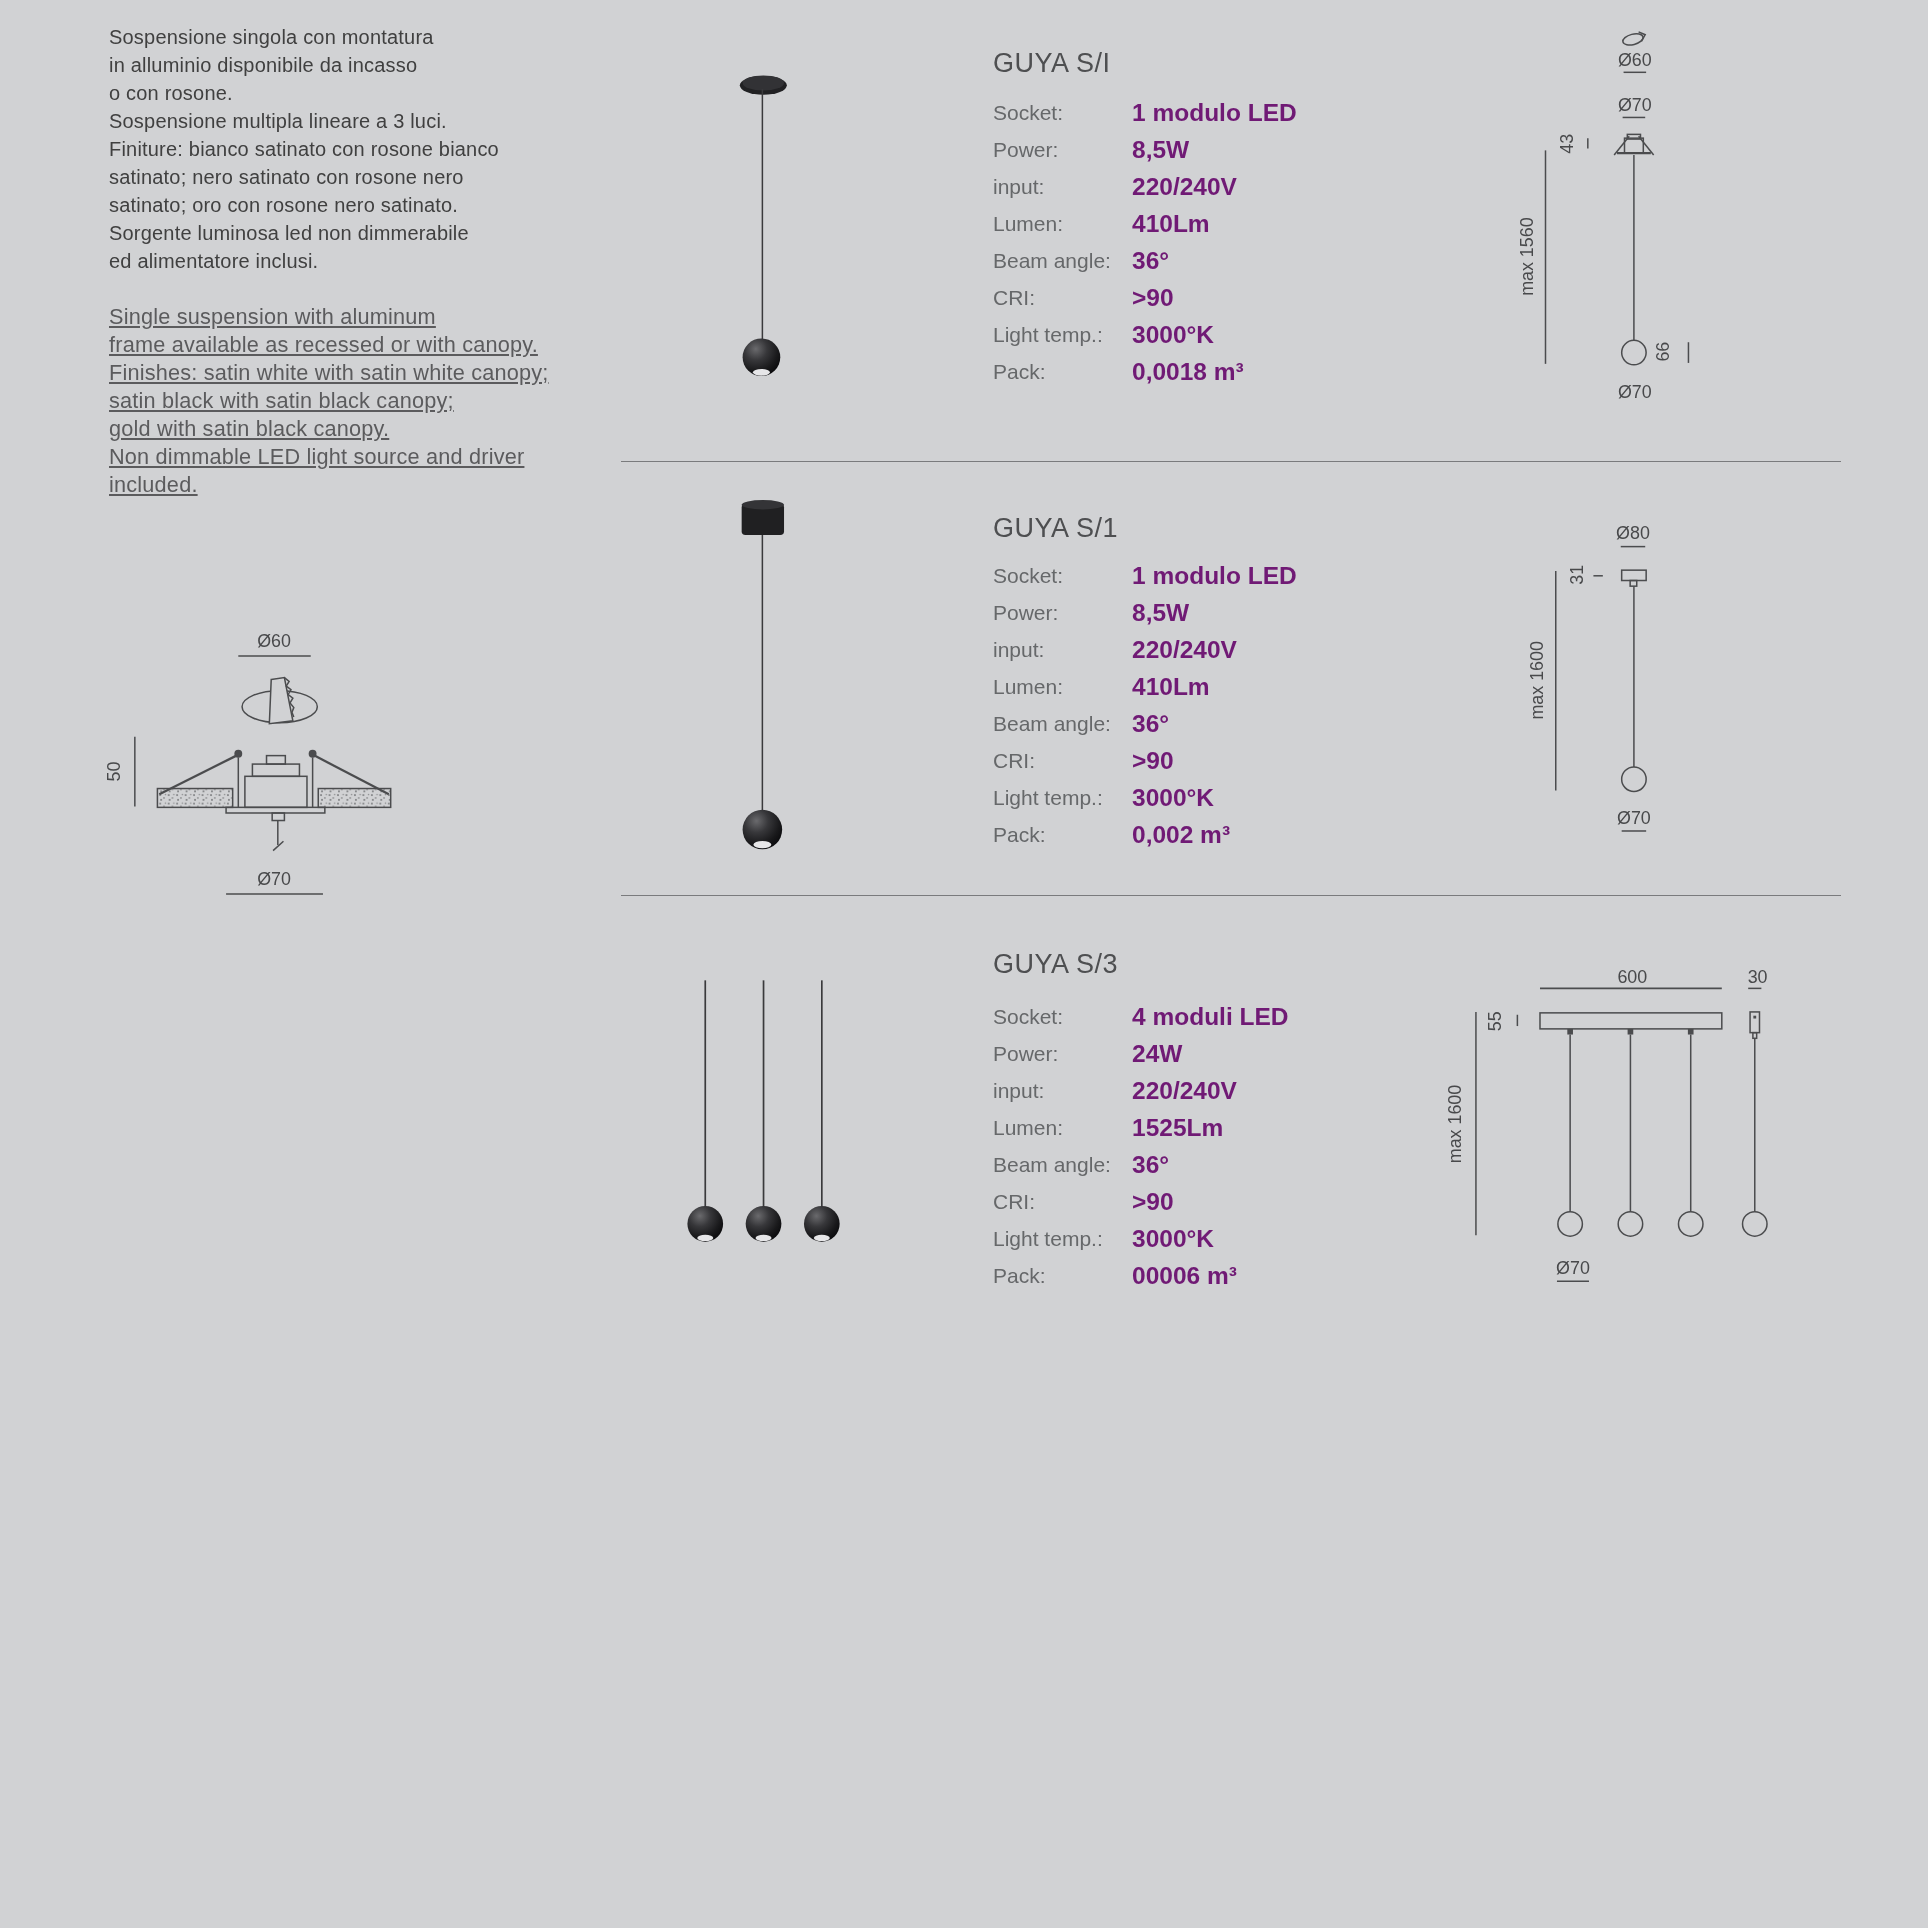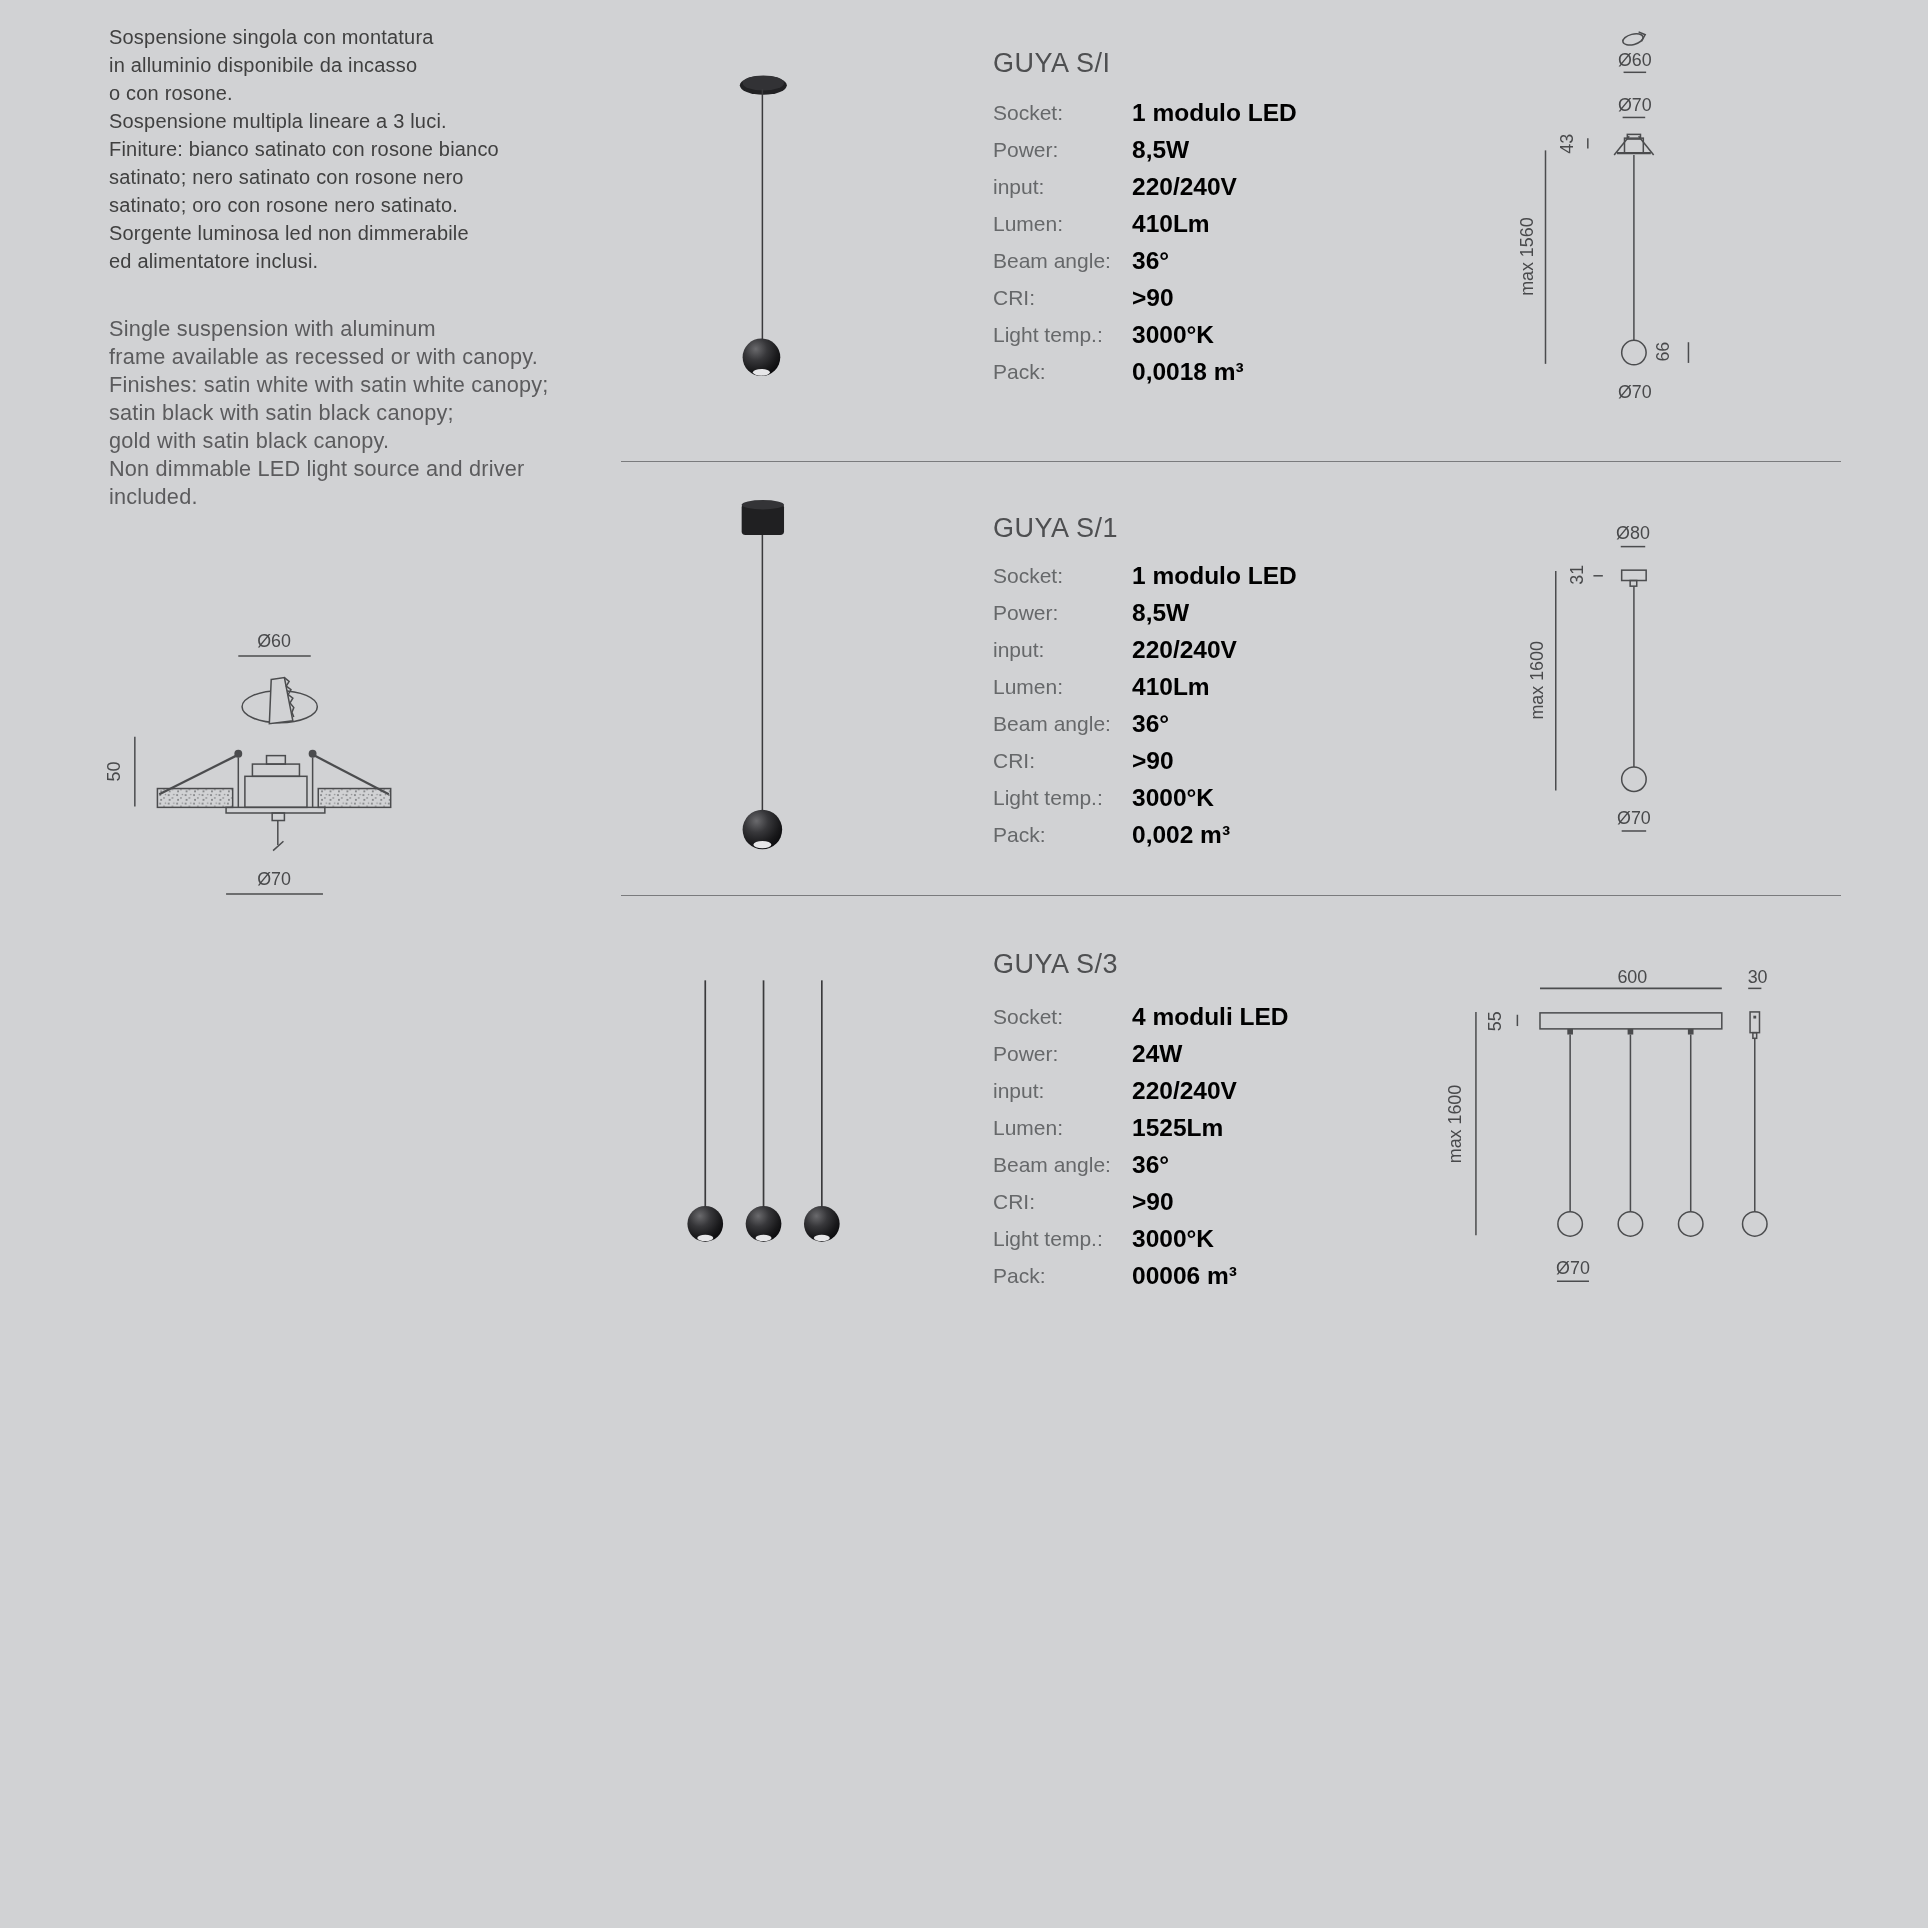--- a/index.html
+++ b/index.html
@@ -12,36 +12,36 @@
   }
   .abs{position:absolute;}
   
   .intro{left:109px;top:22.6px;width:527px;}
   .intro-it{
     color:#404040;font-size:20px;line-height:28px;
     white-space:pre-line;letter-spacing:0.2px;
   }
   .intro-en{
     color:#5b5b5d;font-size:21.7px;line-height:28px;
-    white-space:pre-line;margin-top:40px;letter-spacing:0.2px;
+    white-space:pre-line;margin-top:28px;letter-spacing:0.2px;text-decoration:underline;
   }
   
   .sec-title{
     color:#4e4f51;font-size:27px;font-weight:normal;letter-spacing:0.5px;
     left:993px;
   }
   
   .spec-table{left:993px;width:339px;}
   .spec-row{position:relative;height:37px;}
   .spec-label{
     color:#66686a;font-size:21px;line-height:37px;white-space:nowrap;
   }
   .spec-value{
     position:absolute;left:139px;top:0;
-    color:#000000;font-size:24.5px;font-weight:bold;line-height:37px;white-space:nowrap;
+    color:#701a75;font-size:24.5px;font-weight:bold;line-height:37px;white-space:nowrap;
   }
   
   .separator{
     left:621px;width:1220px;height:0;
     border-top:1.9px solid #7a7b7d;
   }
   
   svg text{fill:#48494b;}
   .dim{font-size:19px;}
   .ln{stroke:#4b4c4e;stroke-width:1.6;fill:none;}

